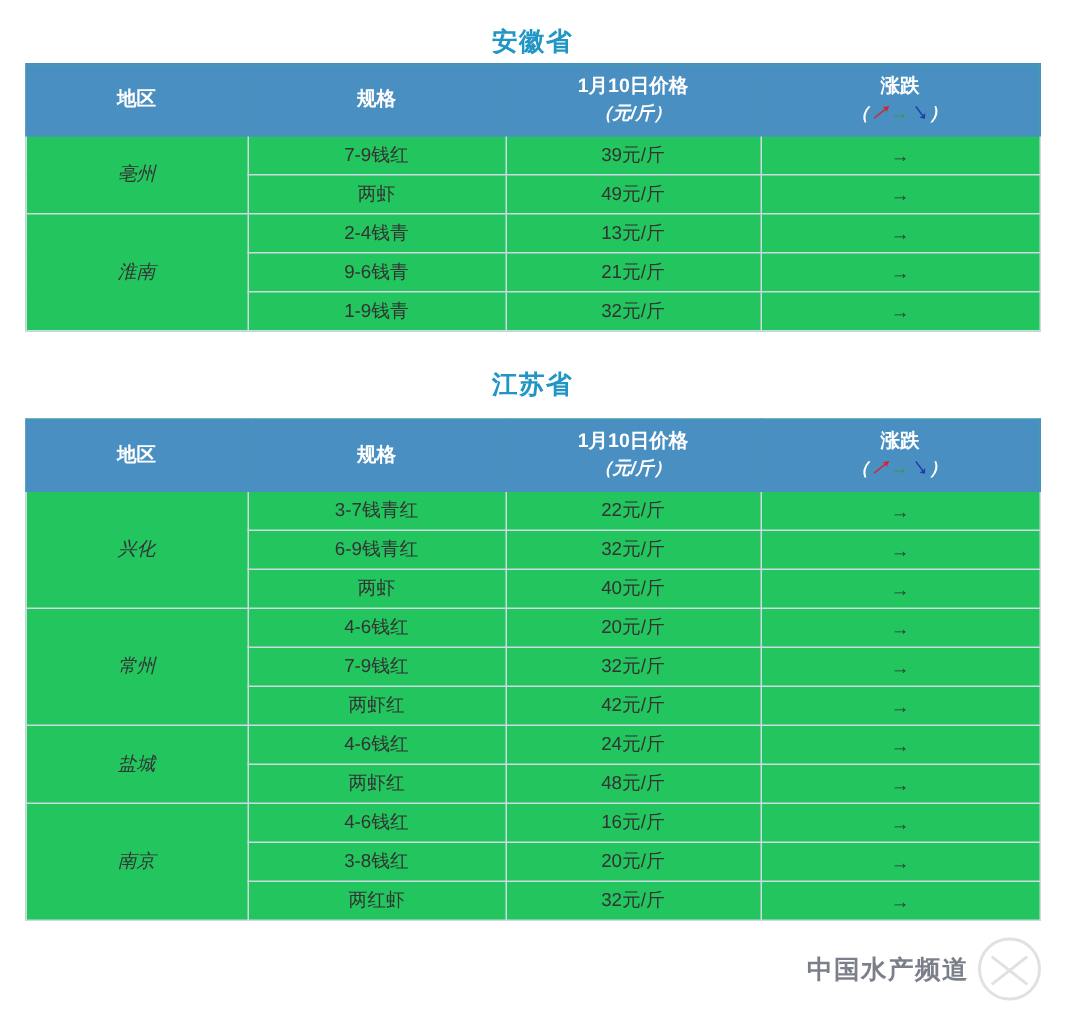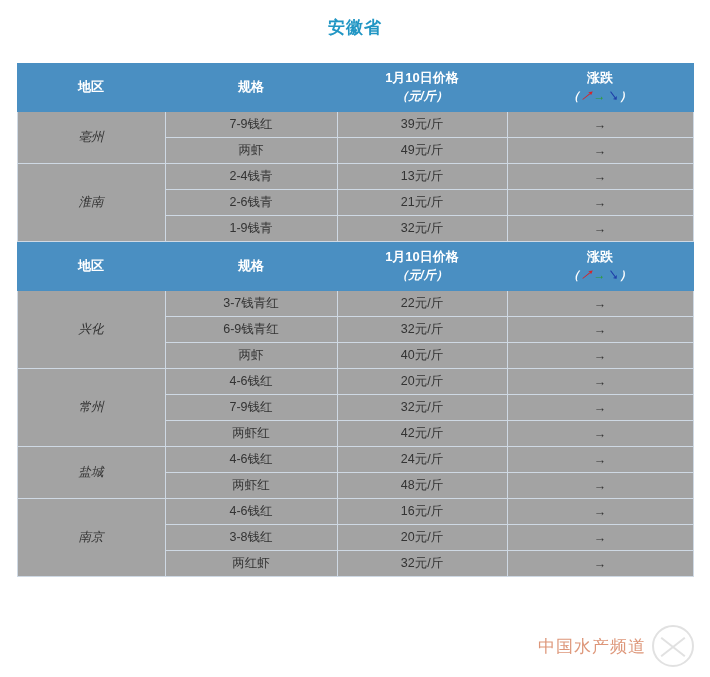--- a/index.html
+++ b/index.html
@@ -14,29 +14,29 @@
     width: 710px; height: 677px;
     overflow: hidden;
   }
   .section-title {
     text-align: center;
     color: #2196c4;
     font-size: 17px;
     font-weight: bold;
     letter-spacing: 1px;
   }
-  .t1 { margin-top: 16px; margin-bottom: 24px; }
+  .t1 { margin-top: 16px; margin-bottom: 3px; }
   .t2 { margin-top: 24px; margin-bottom: 11px; }
 
   table.price {
     border-collapse: collapse;
     table-layout: fixed;
     width: 676px;
     margin: 0 auto;
-    background: #a3a3a3;
+    background: #22c55e;
   }
   table.price col.c1 { width: 148px; }
   table.price col.c2 { width: 172px; }
   table.price col.c3 { width: 170px; }
   table.price col.c4 { width: 186px; }
 
   table.price th, table.price td {
     border: 1px solid #cfd9e4;
     text-align: center;
     vertical-align: middle;
@@ -85,24 +85,25 @@
     position: absolute;
     right: 16px;
     bottom: 10px;
     display: flex;
     align-items: center;
     gap: 6px;
     opacity: 0.55;
     pointer-events: none;
   }
   .watermark .wm-text {
-    color: #c2410c;
+    color: #0f172a;
     font-size: 17px;
     letter-spacing: 1px;
     font-family: "Liberation Serif", serif;
+    font-weight: bold;
   }
   .watermark .wm-logo {
     width: 42px; height: 42px;
     border: 2px solid #c9c9c9;
     border-radius: 50%;
     position: relative;
   }
   .watermark .wm-logo::before,
   .watermark .wm-logo::after {
     content: "";
@@ -156,32 +157,33 @@
         <td class="price">49元/斤</td>
         <td class="trend">→</td>
       </tr>
       <tr>
         <td class="region" rowspan="3">淮南</td>
         <td class="spec">2-4钱青</td>
         <td class="price">13元/斤</td>
         <td class="trend">→</td>
       </tr>
       <tr>
-        <td class="spec">2-6钱青</td>
+        <td class="spec">9-6钱青</td>
         <td class="price">21元/斤</td>
         <td class="trend">→</td>
       </tr>
       <tr>
         <td class="spec">1-9钱青</td>
         <td class="price">32元/斤</td>
         <td class="trend">→</td>
       </tr>
     </tbody>
   </table>
 
+  <div class="section-title t2">江苏省</div>
 
   <table class="price">
     <colgroup>
         <col class="c1">
         <col class="c2">
         <col class="c3">
         <col class="c4">
       </colgroup>
     <thead>
       <tr>

